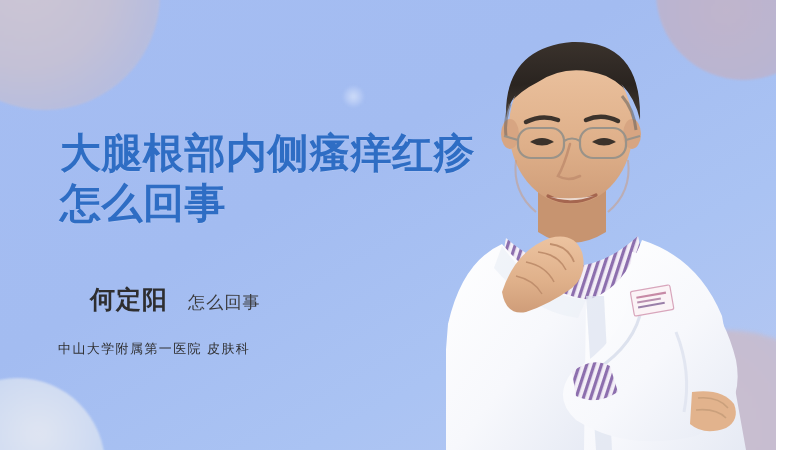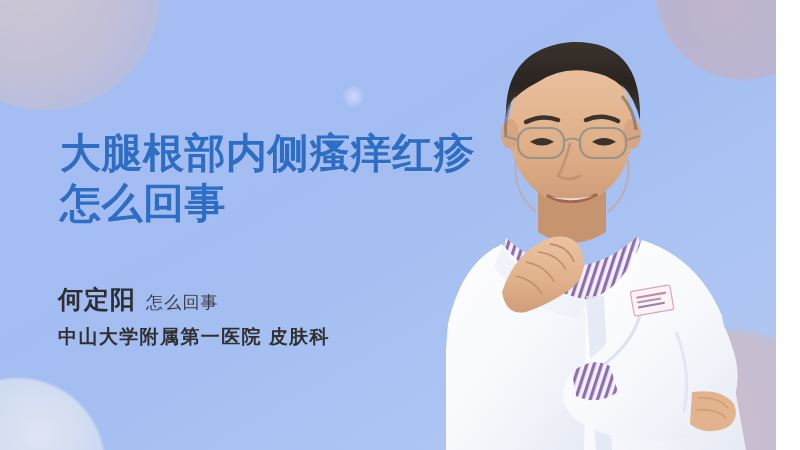--- a/index.html
+++ b/index.html
@@ -74,41 +74,41 @@
 
   #doctor-block {
     position: absolute;
     left: 58px;
     top: 283px;
     width: 460px;
   }
   #doctor-line1 {
     display: flex;
     align-items: baseline;
-    gap: 10px;
+    gap: 20px;
     white-space: nowrap;
+    margin-left: 32px;
   }
   #doctor-name {
     color: #2e2e30;
     font-size: 25px;
     font-weight: bold;
     letter-spacing: 1px;
   }
   #doctor-title {
     color: #3a3a3c;
     font-size: 17px;
     letter-spacing: 1.2px;
   }
   #doctor-affiliation {
-    margin-top: 8px;
+    margin-top: 24px;
     color: #303032;
-    font-size: 19px;
+    font-size: 13px;
     letter-spacing: 1.4px;
     white-space: nowrap;
-    font-weight: bold;
   }
 
   
   #portrait {
     position: absolute;
     right: 0;
     top: 0;
     width: 330px;
     height: 450px;
   }

